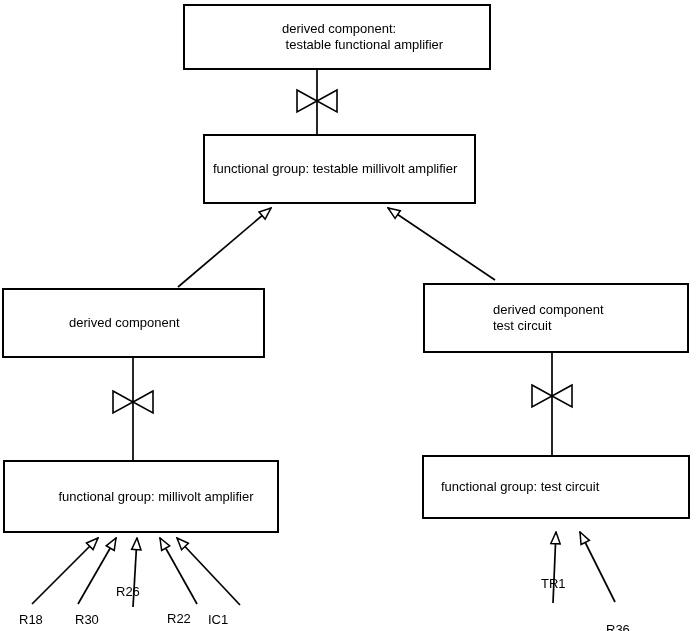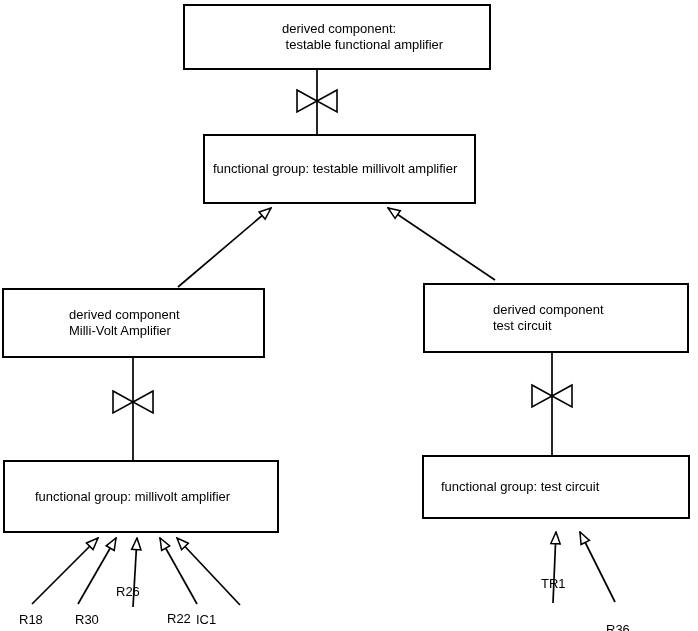--- a/index.html
+++ b/index.html
@@ -98,37 +98,36 @@
     <div class="txt">derived component:</div>
     <div class="txt"> testable functional amplifier</div>
   </div>
 
   <div class="node" style="left:183px; top:134px; width:273px; height:70px; padding-left:8px;margin-left:20px;">
     <div class="txt">functional group: testable millivolt amplifier</div>
   </div>
 
   <div class="node" style="left:2px; top:288px; width:263px; height:70px; padding-left:65px;">
     <div class="txt">derived component</div>
-    <div class="txt">Milli-Volt Amplifier</div>
   </div>
 
   <div class="node" style="left:423px; top:283px; width:266px; height:70px; padding-left:68px;">
     <div class="txt">derived component</div>
     <div class="txt">test circuit</div>
   </div>
 
-  <div class="node" style="left:3px; top:460px; width:276px; height:73px; padding-left:30px;">
+  <div class="node" style="left:3px; top:460px; width:276px; height:73px; padding-left:30px;align-items:center;">
     <div class="txt">functional group: millivolt amplifier</div>
   </div>
 
   <div class="node" style="left:422px; top:455px; width:268px; height:64px; padding-left:17px;">
     <div class="txt">functional group: test circuit</div>
   </div>
 
   <span class="comp-label" style="left:19px;  top:612px;">R18</span>
   <span class="comp-label" style="left:75px;  top:612px;">R30</span>
   <span class="comp-label" style="left:116px; top:584px;">R26</span>
   <span class="comp-label" style="left:167px; top:611px;">R22</span>
-  <span class="comp-label" style="left:196px; top:612px;">IC1</span>
+  <span class="comp-label" style="left:208px; top:612px;">IC1</span>
   <span class="comp-label" style="left:541px; top:576px;">TR1</span>
   <span class="comp-label" style="left:606px; top:622px;">R36</span>
 
 </div>
 
 </body></html>

